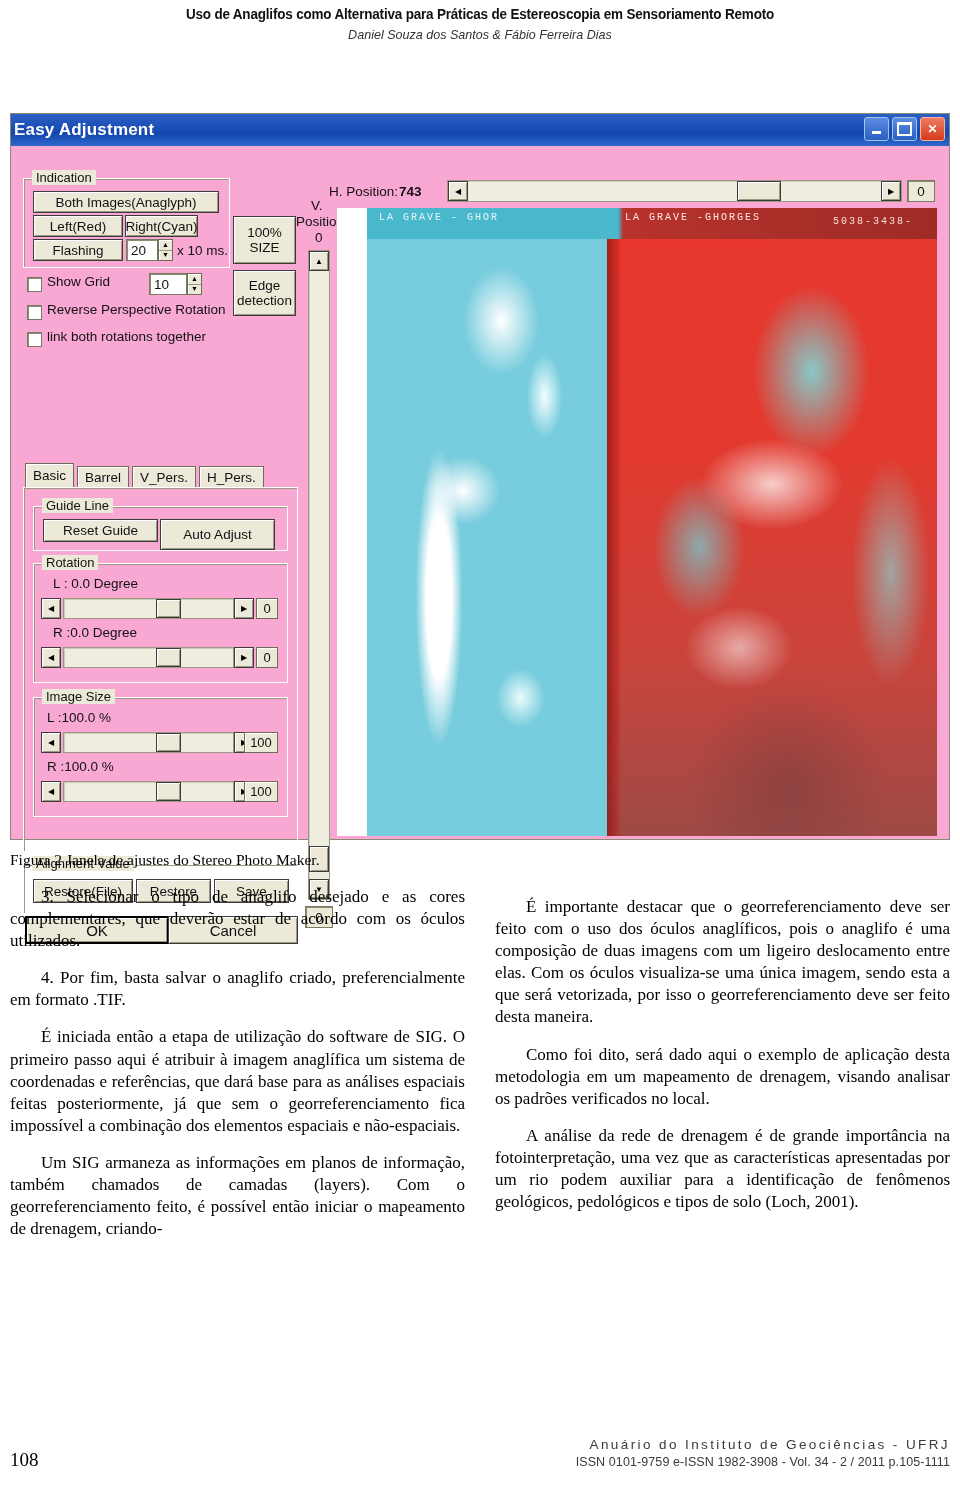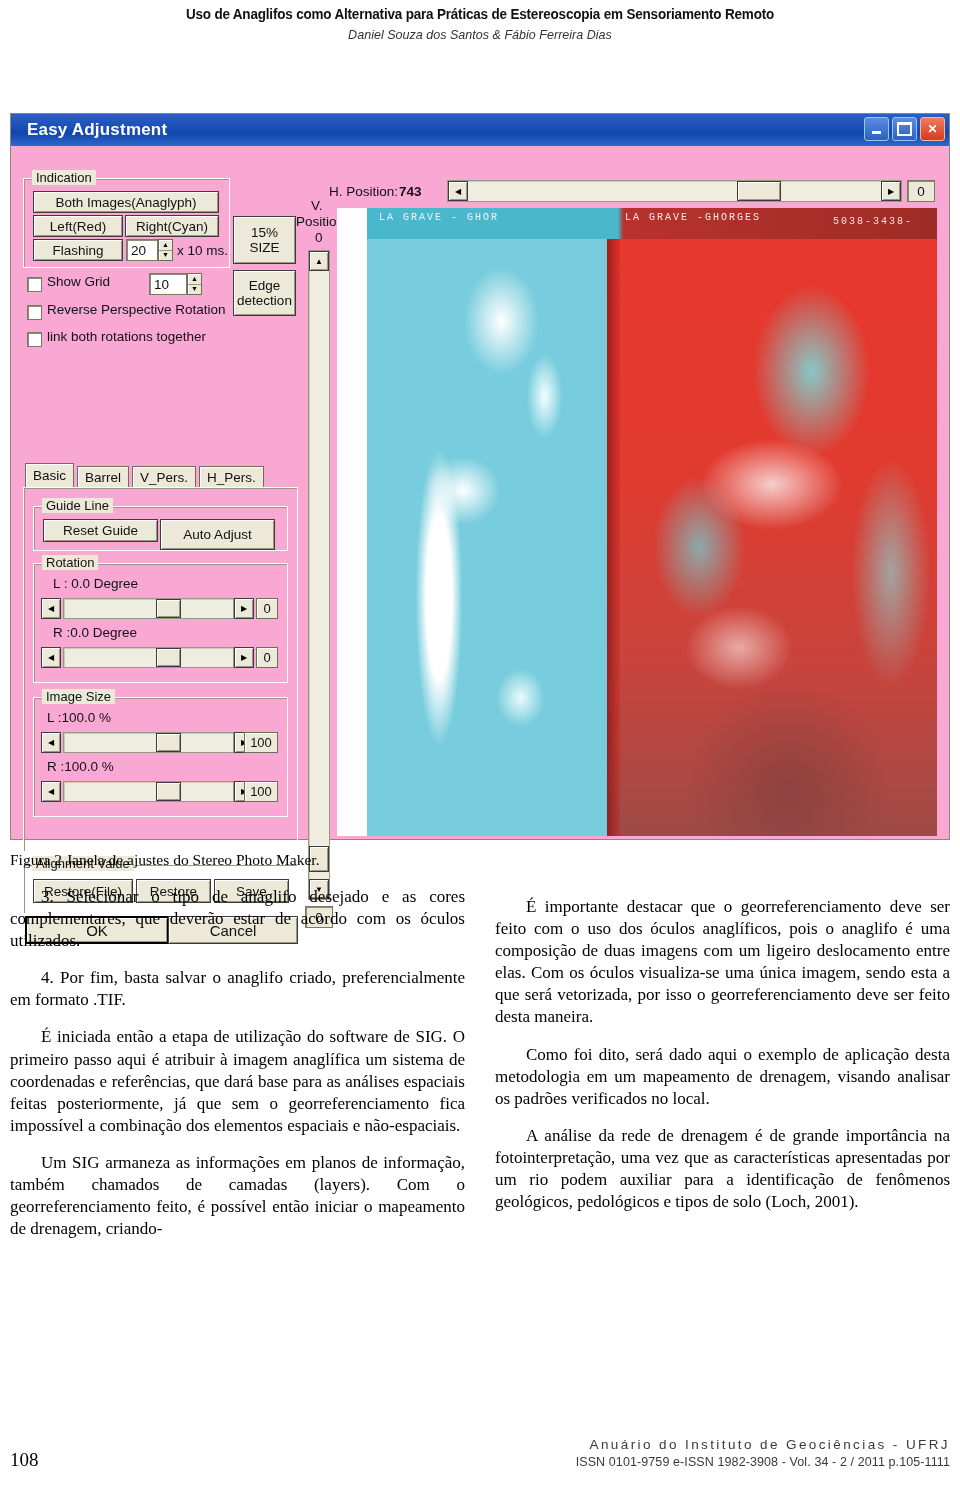--- a/index.html
+++ b/index.html
@@ -31,21 +31,21 @@
     border:1px solid #8a8a72;
     box-sizing:border-box;
   }
   .titlebar{
     position:absolute;left:0;top:0;right:0;height:32px;
     background:linear-gradient(180deg,#2b5fc4 0%,#1b4fb8 42%,#1246ad 60%,#2f68cc 100%);
     display:flex;align-items:center;
   }
   .titlebar .ttl{
     color:#fff;font-family:"Liberation Sans",sans-serif;
-    font-weight:bold;font-size:17px;margin-left:16px;letter-spacing:0.2px;
+    font-weight:bold;font-size:17px;margin-left:3px;letter-spacing:0.2px;
   }
   .tbtns{position:absolute;right:4px;top:3px;display:flex;gap:3px;}
   .tbtn{
     width:23px;height:22px;border:1px solid #9ec3ef;border-radius:3px;
     background:linear-gradient(180deg,#5b8de0,#2b5fc4);
     display:flex;align-items:center;justify-content:center;
     color:#fff;font-family:"Liberation Sans",sans-serif;font-size:12px;font-weight:bold;
   }
   .tbtn.close{background:linear-gradient(180deg,#ef7b60,#d63a1b);border-color:#f3b4a2;}
   .tbtn .mn{display:block;width:9px;height:3px;background:#fff;margin-top:7px;}
@@ -248,21 +248,21 @@
       </div>
     </div>
 
     <div class="client">
 
       <div class="grp" style="left:12px;top:32px;width:205px;height:88px;">
         <span class="lg">Indication</span>
       </div>
       <div class="btn" style="left:22px;top:45px;width:186px;height:22px;">Both Images(Anaglyph)</div>
       <div class="btn" style="left:22px;top:69px;width:90px;height:22px;">Left(Red)</div>
-      <div class="btn" style="left:114px;top:69px;width:94px;height:22px;">Right(Cyan)</div>
+      <div class="btn" style="left:114px;top:69px;width:73px;height:22px;">Right(Cyan)</div>
       <div class="btn" style="left:22px;top:93px;width:90px;height:22px;">Flashing</div>
       <div class="num" style="left:115px;top:93px;width:32px;height:22px;">20</div>
       <div class="spin" style="left:147px;top:93px;height:22px;">
         <i>▲</i>
           <i>▼</i>
       </div>
       <div class="lbl" style="left:166px;top:97px;">x 10 ms.</div>
 
       <div class="chk" style="left:16px;top:131px;"></div>
       <div class="lbl" style="left:36px;top:128px;">Show Grid</div>
@@ -272,21 +272,21 @@
           <i>▼</i>
       </div>
 
       <div class="chk" style="left:16px;top:159px;"></div>
       <div class="lbl" style="left:36px;top:156px;">Reverse Perspective Rotation</div>
 
       <div class="chk" style="left:16px;top:186px;"></div>
       <div class="lbl" style="left:36px;top:183px;">link both rotations together</div>
 
       <div class="btn" style="left:222px;top:70px;width:63px;height:48px;flex-direction:column;line-height:1.12;">
-        <span>15%</span>
+        <span>100%</span>
         <span>SIZE</span>
       </div>
       <div class="btn" style="left:222px;top:124px;width:63px;height:46px;flex-direction:column;line-height:1.12;">
         <span>Edge</span>
         <span>detection</span>
       </div>
 
       <div class="tabs" style="left:14px;top:317px;">
         <div class="tab sel">Basic</div>
         <div class="tab">Barrel</div>

